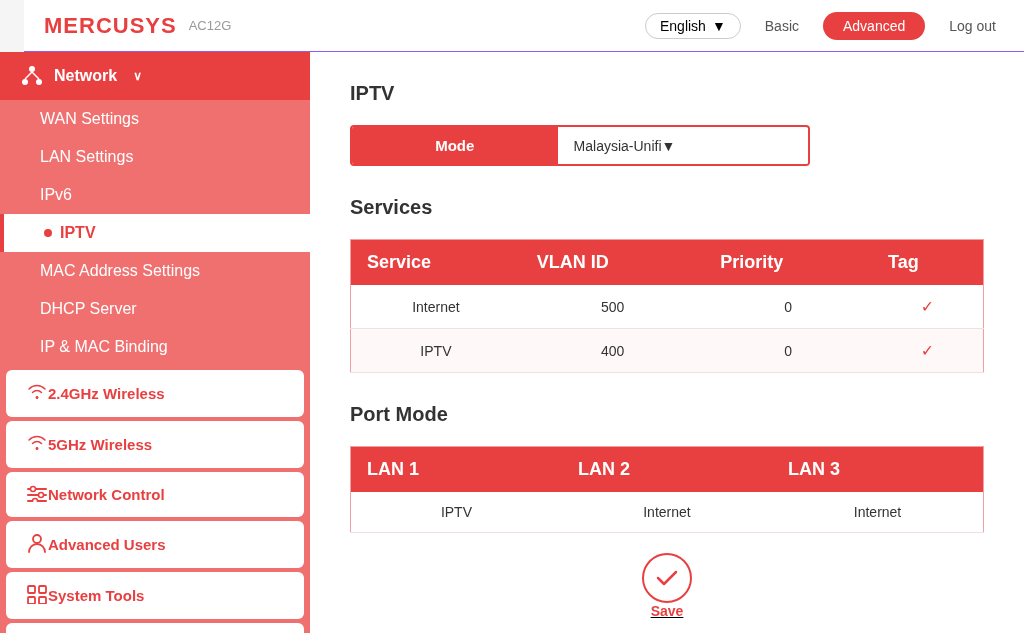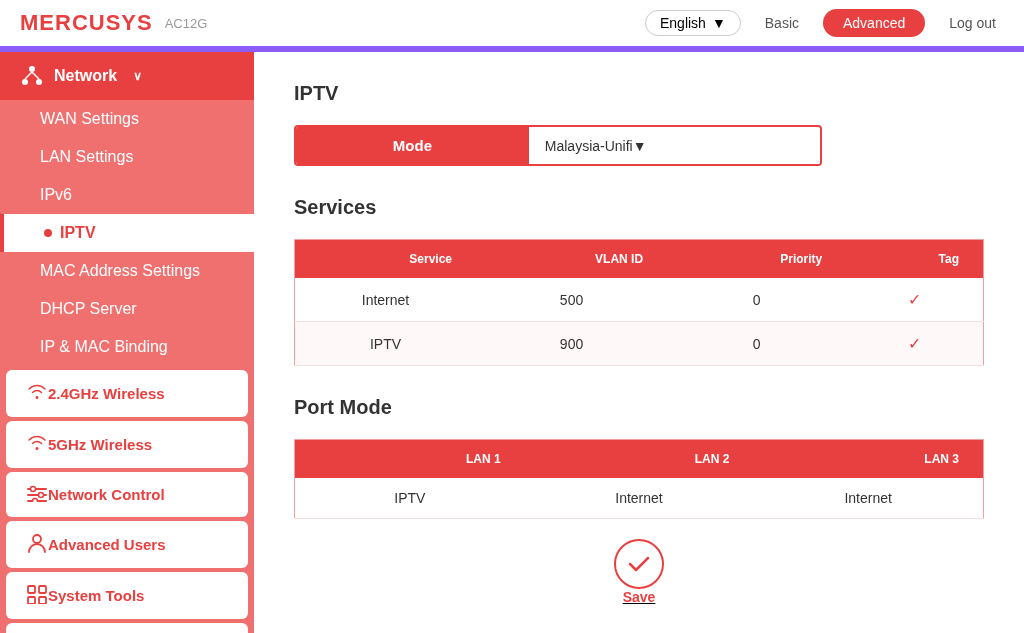--- a/index.html
+++ b/index.html
@@ -6,22 +6,23 @@
     body { font-family: Arial, sans-serif; background: #f5f5f5; display: flex; flex-direction: column; height: 633px; overflow: hidden; }
 
     
     .top-nav {
       background: #fff;
       height: 52px;
       display: flex;
       align-items: center;
       padding: 0 20px;
       justify-content: space-between;
-      border-bottom: 6px solid #8b5cf6;
+      border-bottom: 1px solid #8b5cf6;
       flex-shrink: 0;
+      margin-left: 24px;
     }
     .logo-area {
       display: flex;
       align-items: center;
       gap: 8px;
     }
     .logo-text {
       font-size: 22px;
       font-weight: bold;
       color: #e84040;
@@ -69,21 +70,21 @@
 
     
     .main-layout {
       display: flex;
       flex: 1;
       overflow: hidden;
     }
 
     
     .sidebar {
-      width: 254px;
+      width: 310px;
       background: #f07070;
       flex-shrink: 0;
       overflow-y: auto;
     }
     .sidebar-section-header {
       background: #e84040;
       color: #fff;
       padding: 12px 20px;
       font-size: 16px;
       font-weight: bold;
@@ -150,21 +151,21 @@
       font-weight: bold;
       color: #333;
       margin-bottom: 20px;
     }
 
     
     .mode-row {
       display: flex;
       align-items: center;
       margin-bottom: 30px;
-      width: 528px;
+      width: 460px;
       border: 2px solid #e84040;
       border-radius: 4px;
       overflow: hidden;
     }
     .mode-label {
       background: #e84040;
       color: #fff;
       padding: 10px 30px;
       font-size: 15px;
       font-weight: bold;
@@ -189,24 +190,24 @@
     table {
       width: 100%;
       border-collapse: collapse;
       border: 1px solid #f0a0a0;
     }
     thead tr {
       background: #e84040;
       color: #fff;
     }
     thead th {
-      padding: 12px 24px;
-      font-size: 12px;
-      font-weight: bold;
-      text-align: right;
+      padding: 12px 16px;
+      font-size: 18px;
+      font-weight: bold;
+      text-align: left;
     }
     tbody tr {
       background: #fff;
     }
     tbody tr:nth-child(even) { background: #fff8f8; }
     tbody td {
       padding: 12px 16px;
       font-size: 14px;
       text-align: center;
       color: #333;
@@ -408,21 +409,21 @@
         </thead>
         <tbody>
           <tr>
             <td>Internet</td>
             <td>500</td>
             <td>0</td>
             <td><span class="check-icon">✓</span></td>
           </tr>
           <tr>
             <td>IPTV</td>
-            <td>900</td>
+            <td>400</td>
             <td>0</td>
             <td><span class="check-icon">✓</span></td>
           </tr>
         </tbody>
       </table>
     </div>
 
     <div class="port-mode-section">
       <div class="section-title">Port Mode</div>
       <table>

